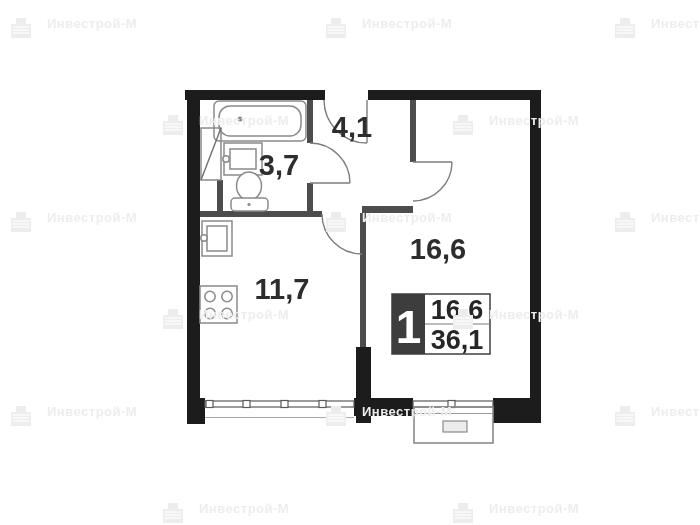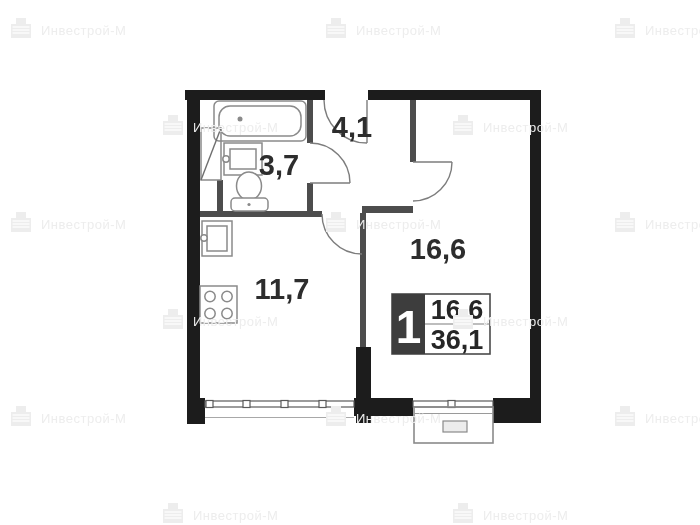--- a/index.html
+++ b/index.html
@@ -12,22 +12,22 @@
   .room-label{font-size:29px;font-weight:bold;fill:#2d2d2d;}
   .badge-num{font-size:27px;font-weight:bold;fill:#262626;}
   .badge-count{font-size:46px;font-weight:bold;fill:#ffffff;}
   .wall{fill:#1c1c1c;stroke:none;}
   .iwall{fill:#4d4d4d;stroke:none;}
   .fix{fill:#ffffff;stroke:#8a8a8a;stroke-width:1.5;}
   .fixline{fill:none;stroke:#8a8a8a;stroke-width:1.5;}
   .door{fill:none;stroke:#7d7d7d;stroke-width:1.4;}
   .win{fill:#ffffff;stroke:#5a5a5a;stroke-width:1.2;}
   .watermark{
-    position:absolute;display:flex;align-items:flex-end;gap:7px;
-    color:#ededed;font-size:13px;font-weight:normal;white-space:nowrap;
+    position:absolute;display:flex;gap:13px;
+    color:#ededed;font-size:13px;font-weight:bold;white-space:nowrap;
     letter-spacing:.5px;pointer-events:none;
   }
   .wm-icon{display:block;}
 </style>
 </head>
 <body>
 
 <div id="stage">
   <svg width="700" height="525" viewBox="0 0 700 525">
 

